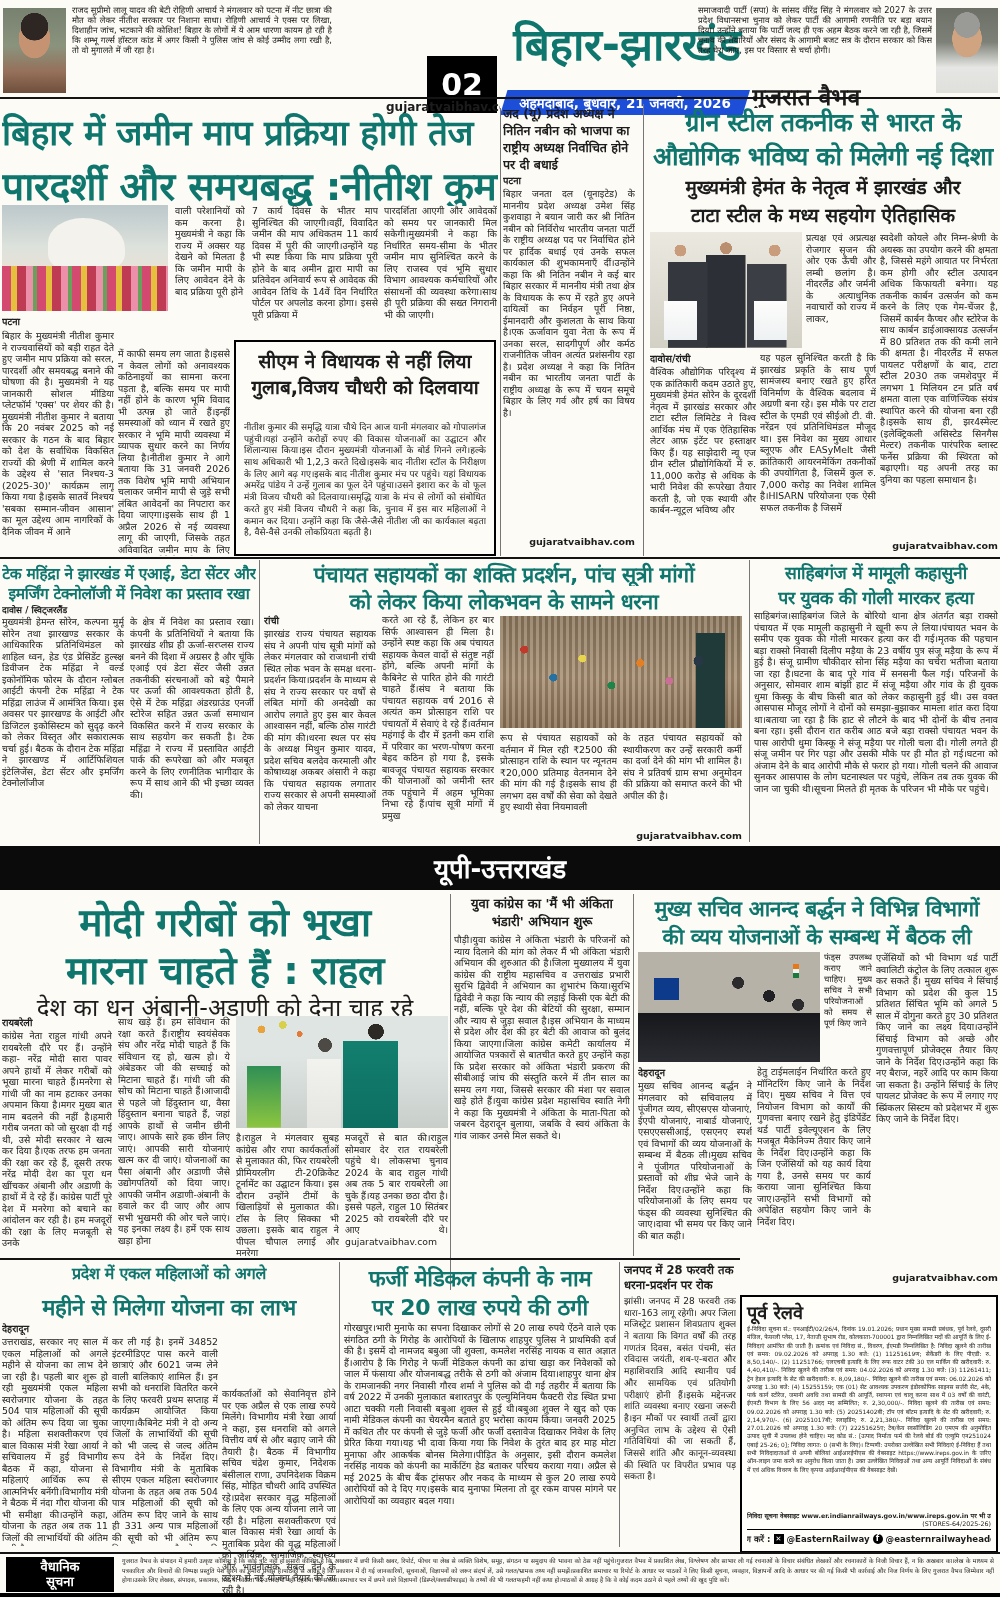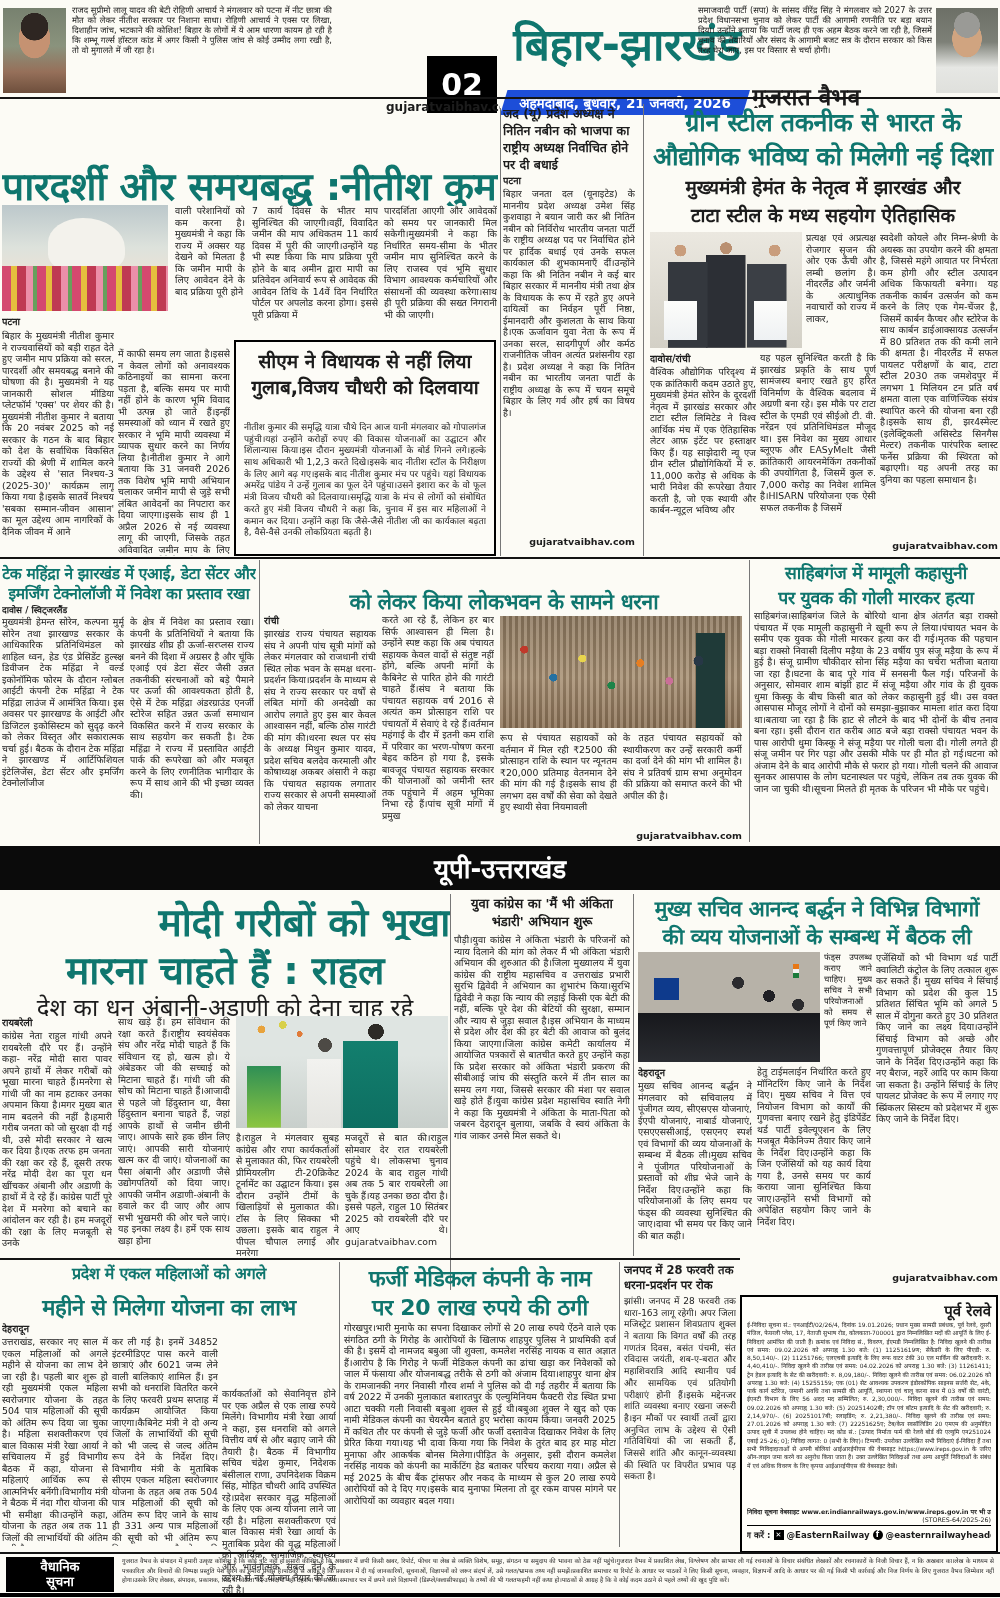--- a/index.html
+++ b/index.html
@@ -80,21 +80,21 @@
 #pan-c4{left:623px;top:732px;width:119px;height:98px}
 #pan-src{left:623px;top:830px;width:119px}
 #v4{left:749px;top:560px;height:282px}
 
 #sah-h1{left:754px;top:560px;width:244px;height:24px;font-size:17.5px}
 #sah-h2{left:754px;top:585px;width:244px;height:24px;font-size:17.5px}
 #sah-b{left:754px;top:610px;width:244px;height:232px}
 
 #band{left:0;top:846px;width:1000px;height:44px;background:#0b0b0b;color:#fff;display:flex;align-items:center;justify-content:center;font-size:26px;font-weight:800}
 
-#rah-h1{left:0;top:894px;width:450px;height:46px;font-size:39px;text-align:right}
+#rah-h1{left:0;top:894px;width:450px;height:46px;font-size:39px;text-align:center}
 #rah-h2{left:0;top:942px;width:450px;height:46px;font-size:39px;text-align:center}
 #rah-s{left:0;top:990px;width:450px;height:26px;font-size:24px;font-weight:400;text-align:center;white-space:nowrap;overflow:hidden}
 #rah-by{left:2px;top:1016px;width:90px}
 #rah-c1{left:2px;top:1030px;width:110px;height:260px}
 #rah-c2{left:118px;top:1016px;width:112px;height:274px}
 #rah-ph{left:236px;top:1016px;width:212px;height:112px;background:radial-gradient(circle 4px at 12% 12%,#e8a33d 97%,transparent),radial-gradient(circle 4px at 22% 8%,#d8d04a 97%,transparent),radial-gradient(circle 3px at 30% 16%,#e07b39 97%,transparent),radial-gradient(circle 7px at 42% 26%,#4d4a45 97%,transparent),radial-gradient(circle 8px at 66% 14%,#2d2a26 97%,transparent),linear-gradient(#f2f2ef,#e4e4e0) 40% 100%/16% 62% no-repeat,linear-gradient(#137f6e,#0d6e61) 68% 100%/26% 78% no-repeat,linear-gradient(#2f8f55,#8cc63f) 6% 100%/16% 55% no-repeat,linear-gradient(180deg,#dfe5e2 0 35%,#c8cfcb 100%)}
 #rah-p1{left:236px;top:1132px;width:103px;height:158px}
 #rah-p2{left:345px;top:1132px;width:103px;height:158px}
 #v5{left:450px;top:894px;height:396px}
 
@@ -123,21 +123,21 @@
 #v7{left:339px;top:1262px;height:284px}
 #fra-h1{left:344px;top:1262px;width:272px;height:28px;font-size:22px}
 #fra-h2{left:344px;top:1291px;width:272px;height:28px;font-size:22px}
 #fra-b{left:344px;top:1322px;width:272px;height:224px}
 #v8{left:619px;top:1262px;height:285px}
 #dha-h1{left:624px;top:1262px;width:112px;height:15px;font-size:11.5px;font-weight:800;white-space:nowrap;overflow:hidden}
 #dha-h2{left:624px;top:1277px;width:112px;height:15px;font-size:11.5px;font-weight:800;white-space:nowrap;overflow:hidden}
 #dha-b{left:624px;top:1296px;width:112px;height:250px;font-size:9px;line-height:1.3;text-align:justify;overflow:hidden}
 
 #rly{left:740px;top:1295px;width:258px;height:258px;border:2px solid #000;background:#fffef9;padding:3px 5px}
-#rly-t{text-align:right;font-weight:800;font-size:15px}
+#rly-t{text-align:left;font-weight:800;font-size:18px}
 #rly-b{font-size:5.9px;line-height:1.4;text-align:justify;height:186px;overflow:hidden;margin-top:1px}
 #rly-w{font-size:6.3px;font-weight:700;white-space:nowrap;overflow:hidden}
 #rly-ref{font-size:6.3px;text-align:right}
 #rly-f{font-size:8.6px;font-weight:800;border-top:1px solid #000;margin-top:2px;padding-top:3px;display:flex;align-items:center;gap:3px;justify-content:center;white-space:nowrap;overflow:hidden}
 .xi{display:inline-block;width:10px;height:10px;background:#000;color:#fff;font-size:7px;line-height:10px;text-align:center;flex:none}
 .fi{display:inline-block;width:10px;height:10px;border-radius:50%;background:#000;color:#fff;font-size:8px;line-height:10px;text-align:center;flex:none}
 
 #r4{left:0;top:1552px;width:1000px;height:2px}
 #leg-box{left:6px;top:1557px;width:108px;height:35px;background:#000;color:#fff;display:flex;flex-direction:column;align-items:center;justify-content:center;font-weight:800;font-size:13px;line-height:1.15}
 #leg-t{left:122px;top:1556px;width:872px;height:37px;font-size:6.2px;line-height:1.55;text-align:justify;overflow:hidden}
@@ -152,20 +152,21 @@
   <div id="h-briefL" class="abs tt">राजद सुप्रीमो लालू यादव की बेटी रोहिणी आचार्य ने मंगलवार को पटना में नीट छात्रा की मौत को लेकर नीतीश सरकार पर निशाना साधा। रोहिणी आचार्य ने एक्स पर लिखा, दिशाहीन जांच, भटकाने की कोशिश! बिहार के लोगों में ये आम धारणा कायम हो रही है कि शम्भू गर्ल्स हॉस्टल कांड में अगर किसी ने पुलिस जांच से कोई उम्मीद लगा रखी है, तो वो मुगालते में जी रहा है।</div>
   <div id="h-pg" class="abs">02</div>
   <div id="h-mast" class="abs hl ctr">बिहार-झारखंड</div>
   <div id="h-web" class="abs">gujaratvaibhav.com</div>
   <div id="h-date" class="abs">अहमदाबाद, बुधवार, 21 जनवरी, 2026</div>
   <div id="h-brand" class="abs">गुजरात वैभव</div>
   <div id="h-briefR" class="abs tt">समाजवादी पार्टी (सपा) के सांसद वीरेंद्र सिंह ने मंगलवार को 2027 के उत्तर प्रदेश विधानसभा चुनाव को लेकर पार्टी की आगामी रणनीति पर बड़ा बयान दिया। उन्होंने बताया कि पार्टी जल्द ही एक अहम बैठक करने जा रही है, जिसमें चुनाव की तैयारियों और संसद के आगामी बजट सत्र के दौरान सरकार को किस तरह घेरा जाए, इस पर विस्तार से चर्चा होगी।</div>
   <div id="h-photoR" class="abs ph"></div>
   <div id="r1" class="abs hr"></div>
 
+  <div id="lnd-h1" class="abs hl">बिहार में जमीन माप प्रक्रिया होगी तेज</div>
   <div id="lnd-h2" class="abs hl">पारदर्शी और समयबद्ध :नीतीश कुमार</div>
   <div id="lnd-ph" class="abs ph"></div>
   <div id="lnd-by" class="abs by">पटना</div>
   <div id="lnd-cD" class="abs t">बिहार के मुख्यमंत्री नीतीश कुमार ने राज्यवासियों को बड़ी राहत देते हुए जमीन माप प्रक्रिया को सरल, पारदर्शी और समयबद्ध बनाने की घोषणा की है। मुख्यमंत्री ने यह जानकारी सोशल मीडिया प्लेटफॉर्म 'एक्स' पर शेयर की है।मुख्यमंत्री नीतीश कुमार ने बताया कि 20 नवंबर 2025 को नई सरकार के गठन के बाद बिहार को देश के सर्वाधिक विकसित राज्यों की श्रेणी में शामिल करने के उद्देश्य से 'सात निश्चय-3 (2025-30)' कार्यक्रम लागू किया गया है।इसके सातवें निश्चय 'सबका सम्मान-जीवन आसान' का मूल उद्देश्य आम नागरिकों के दैनिक जीवन में आने</div>
   <div id="lnd-cA" class="abs t">वाली परेशानियों को कम करना है। मुख्यमंत्री ने कहा कि राज्य में अक्सर यह देखने को मिलता है कि जमीन मापी के लिए आवेदन देने के बाद प्रक्रिया पूरी होने</div>
   <div id="lnd-cB" class="abs t">7 कार्य दिवस के भीतर माप सुनिश्चित की जाएगी।वहीं, विवादित जमीन की माप अधिकतम 11 कार्य दिवस में पूरी की जाएगी।उन्होंने यह भी स्पष्ट किया कि माप प्रक्रिया पूरी होने के बाद अमीन द्वारा मापी का प्रतिवेदन अनिवार्य रूप से आवेदक की आवेदन तिथि के 14वें दिन निर्धारित पोर्टल पर अपलोड करना होगा। इससे पूरी प्रक्रिया में</div>
   <div id="lnd-cC" class="abs t">पारदर्शिता आएगी और आवेदकों को समय पर जानकारी मिल सकेगी।मुख्यमंत्री ने कहा कि निर्धारित समय-सीमा के भीतर जमीन माप सुनिश्चित करने के लिए राजस्व एवं भूमि सुधार विभाग आवश्यक कर्मचारियों और संसाधनों की व्यवस्था करेगा।साथ ही पूरी प्रक्रिया की सख्त निगरानी भी की जाएगी।</div>
   <div id="lnd-cE" class="abs t">में काफी समय लग जाता है।इससे न केवल लोगों को अनावश्यक कठिनाइयों का सामना करना पड़ता है, बल्कि समय पर मापी नहीं होने के कारण भूमि विवाद भी उत्पन्न हो जाते हैं।इन्हीं समस्याओं को ध्यान में रखते हुए सरकार ने भूमि मापी व्यवस्था में व्यापक सुधार करने का निर्णय लिया है।नीतीश कुमार ने आगे बताया कि 31 जनवरी 2026 तक विशेष भूमि मापी अभियान चलाकर जमीन मापी से जुड़े सभी लंबित आवेदनों का निपटारा कर दिया जाएगा।इसके साथ ही 1 अप्रैल 2026 से नई व्यवस्था लागू की जाएगी, जिसके तहत अविवादित जमीन माप के लिए शुल्क जमा होने के अधिकतम</div>
 
   <div id="box" class="abs">
@@ -194,20 +195,21 @@
   <div id="grn-src" class="abs src">gujaratvaibhav.com</div>
   <div id="r2" class="abs hr"></div>
 
   <div id="tec-h1" class="abs hl ctr">टेक महिंद्रा ने झारखंड में एआई, डेटा सेंटर और</div>
   <div id="tec-h2" class="abs hl ctr">इमर्जिंग टेक्नोलॉजी में निवेश का प्रस्ताव रखा</div>
   <div id="tec-by" class="abs by">दावोस / स्विट्जरलैंड</div>
   <div id="tec-c1" class="abs t">मुख्यमंत्री हेमन्त सोरेन, कल्पना मुर्मू सोरेन तथा झारखण्ड सरकार के आधिकारिक प्रतिनिधिमंडल को शाहिल ध्वन, हेड एंड प्रेसिडेंट हुल्स्क्ष डिवीजन टेक महिंद्रा ने वर्ल्ड इकोनॉमिक फोरम के दौरान ग्लोबल आईटी कंपनी टेक महिंद्रा ने टेक महिंद्रा लाउंज में आमंत्रित किया। इस अवसर पर झारखण्ड के आईटी और डिजिटल इकोसिस्टम को सुदृढ़ करने को लेकर विस्तृत और सकारात्मक चर्चा हुई। बैठक के दौरान टेक महिंद्रा ने झारखण्ड में आर्टिफिशियल इंटेलिजेंस, डेटा सेंटर और इमर्जिंग टेक्नोलॉजीज</div>
   <div id="tec-c2" class="abs t">के क्षेत्र में निवेश का प्रस्ताव रखा। कंपनी के प्रतिनिधियों ने बताया कि झारखंड शीघ्र ही ऊर्जा-सरप्लस राज्य बनने की दिशा में अग्रसर है और चूंकि एआई एवं डेटा सेंटर जैसी उन्नत तकनीकी संरचनाओं को बड़े पैमाने पर ऊर्जा की आवश्यकता होती है, ऐसे में टेक महिंद्रा अंडरग्राउंड एनर्जी स्टोरेज सहित उन्नत ऊर्जा समाधान विकसित करने में राज्य सरकार के साथ सहयोग कर सकती है। टेक महिंद्रा ने राज्य में प्रस्तावित आईटी पार्क की रूपरेखा को और मजबूत करने के लिए रणनीतिक भागीदार के रूप में साथ आने की भी इच्छा व्यक्त की।</div>
   <div id="v3" class="abs vr"></div>
 
+  <div id="pan-h1" class="abs hl ctr">पंचायत सहायकों का शक्ति प्रदर्शन, पांच सूत्री मांगों</div>
   <div id="pan-h2" class="abs hl ctr">को लेकर किया लोकभवन के सामने धरना</div>
   <div id="pan-by" class="abs by">रांची</div>
   <div id="pan-c1" class="abs t">झारखंड राज्य पंचायत सहायक संघ ने अपनी पांच सूत्री मांगों को लेकर मंगलवार को राजधानी रांची स्थित लोक भवन के समक्ष धरना-प्रदर्शन किया।प्रदर्शन के माध्यम से संघ ने राज्य सरकार पर वर्षों से लंबित मांगों की अनदेखी का आरोप लगाते हुए इस बार केवल आश्वासन नहीं, बल्कि ठोस गारंटी की मांग की।धरना स्थल पर संघ के अध्यक्ष मिथुन कुमार यादव, प्रदेश सचिव बलदेव करमाली और कोषाध्यक्ष अकबर अंसारी ने कहा कि पंचायत सहायक लगातार राज्य सरकार से अपनी समस्याओं को लेकर याचना</div>
   <div id="pan-c2" class="abs t">करते आ रहे हैं, लेकिन हर बार सिर्फ आश्वासन ही मिला है।उन्होंने स्पष्ट कहा कि अब पंचायत सहायक केवल वादों से संतुष्ट नहीं होंगे, बल्कि अपनी मांगों के कैबिनेट से पारित होने की गारंटी चाहते हैं।संघ ने बताया कि पंचायत सहायक वर्ष 2016 से अत्यंत कम प्रोत्साहन राशि पर पंचायतों में सेवाएं दे रहे हैं।वर्तमान महंगाई के दौर में इतनी कम राशि में परिवार का भरण-पोषण करना बेहद कठिन हो गया है, इसके बावजूद पंचायत सहायक सरकार की योजनाओं को जमीनी स्तर तक पहुंचाने में अहम भूमिका निभा रहे हैं।पांच सूत्री मांगों में प्रमुख</div>
   <div id="pan-ph" class="abs ph"></div>
   <div id="pan-c3" class="abs t">रूप से पंचायत सहायकों को वर्तमान में मिल रही ₹2500 की प्रोत्साहन राशि के स्थान पर न्यूनतम ₹20,000 प्रतिमाह वेतनमान देने की मांग की गई है।इसके साथ ही लगभग दस वर्षों की सेवा को देखते हुए स्थायी सेवा नियमावली</div>
   <div id="pan-c4" class="abs t">के तहत पंचायत सहायकों को स्थायीकरण कर उन्हें सरकारी कर्मी का दर्जा देने की मांग भी शामिल है। संघ ने प्रतिवर्ष ग्राम सभा अनुमोदन की प्रक्रिया को समाप्त करने की भी अपील की है।</div>
   <div id="pan-src" class="abs src">gujaratvaibhav.com</div>
   <div id="v4" class="abs vr"></div>
 

